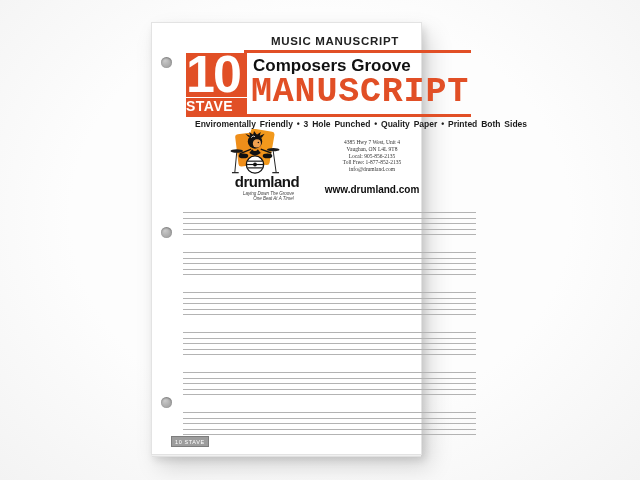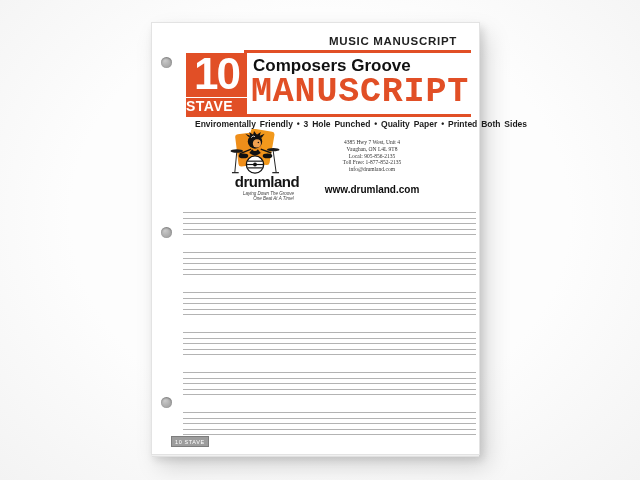--- a/index.html
+++ b/index.html
@@ -2,21 +2,21 @@
 <html><head>
 <meta charset="utf-8">
 <style>
   html,body{margin:0;padding:0;}
   body{
     width:640px;height:480px;position:relative;overflow:hidden;
     font-family:"Liberation Sans", sans-serif;
     background:radial-gradient(ellipse at 50% 45%, #fdfdfd 55%, #f3f3f3 100%);
   }
   .paper{
-    position:absolute;left:151px;top:22px;width:329px;height:433px;
+    position:absolute;left:151px;top:22px;width:271px;height:433px;
     background:#ffffff;border:1px solid #e3e3e3;box-sizing:border-box;
     box-shadow:0 2px 0 -1px #f0f0f0, 0 3px 0 -1px #e0e0e0,
                3px 5px 8px rgba(0,0,0,.12), 8px 12px 22px rgba(0,0,0,.15);
   }
   .hole{
     position:absolute;left:9px;width:11px;height:11px;border-radius:50%;
     background:radial-gradient(circle at 35% 30%, #cccccc, #a3a3a3 75%);
     box-shadow:inset 0 1px 2px rgba(0,0,0,.35), 0 1px 0 rgba(255,255,255,.9);
   }
   .hole.h1{top:34px}.hole.h2{top:204px}.hole.h3{top:374px}
@@ -26,22 +26,22 @@
     font-size:11.5px;font-weight:700;letter-spacing:.7px;color:#222;
   }
   .rule-top{position:absolute;left:92px;top:27px;width:227px;height:2.5px;background:#e14f26;}
   .rule-bottom{position:absolute;left:34px;top:91px;width:285px;height:2.5px;background:#e14f26;}
 
   .badge{
     position:absolute;left:34px;top:30px;width:61px;height:61px;background:#e14f26;
     display:flex;flex-direction:column;
   }
   .badge-number{
-    flex:1;color:#fff;font-weight:700;font-size:44px;line-height:42px;
-    text-align:center;letter-spacing:-2px;
+    flex:1;color:#fff;font-weight:700;font-size:52px;line-height:42px;
+    text-align:left;letter-spacing:-2px;
   }
   .badge-word{
     border-top:1.5px solid #fff;color:#fff;font-weight:700;font-size:14px;
     line-height:16px;text-align:left;letter-spacing:.5px;
   }
   .subtitle{position:absolute;left:101px;top:33px;font-size:17px;font-weight:700;color:#101010;}
   .title{
     position:absolute;left:99px;top:52px;font-size:35px;font-weight:700;
     color:#e14f26;letter-spacing:.8px;line-height:1;font-family:Liberation Mono, monospace;
   }

